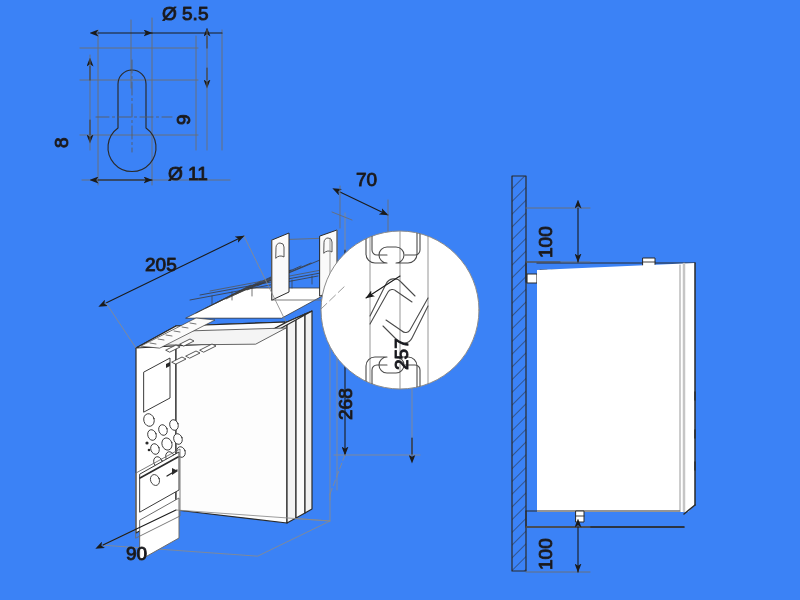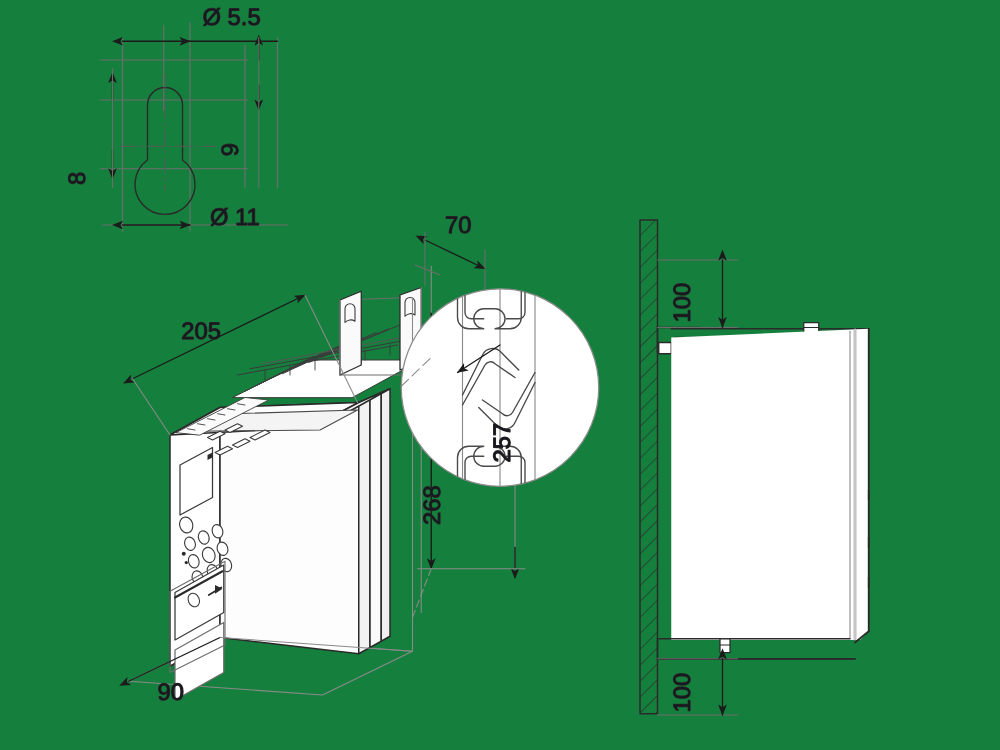--- a/index.html
+++ b/index.html
@@ -1,18 +1,18 @@
 <!DOCTYPE html>
 <html><head>
 <meta charset="utf-8">
 <style>
   html,body{margin:0;padding:0;background:#ffffff;}
   body{width:800px;height:600px;overflow:hidden;
        font-family:"Liberation Sans", sans-serif;}
-  #sheet{position:relative;width:800px;height:600px;background:#15803d;}
+  #sheet{position:relative;width:800px;height:600px;background:#3b82f6;}
   svg{display:block;}
   .dimtext{font-family:"Liberation Sans", sans-serif;font-size:19px;fill:#16171f;font-weight:400;}
   text{paint-order:stroke;}
 </style>
 </head>
 <body>
 
 <div id="sheet">
 <svg width="800" height="600" viewBox="0 0 800 600">
 

